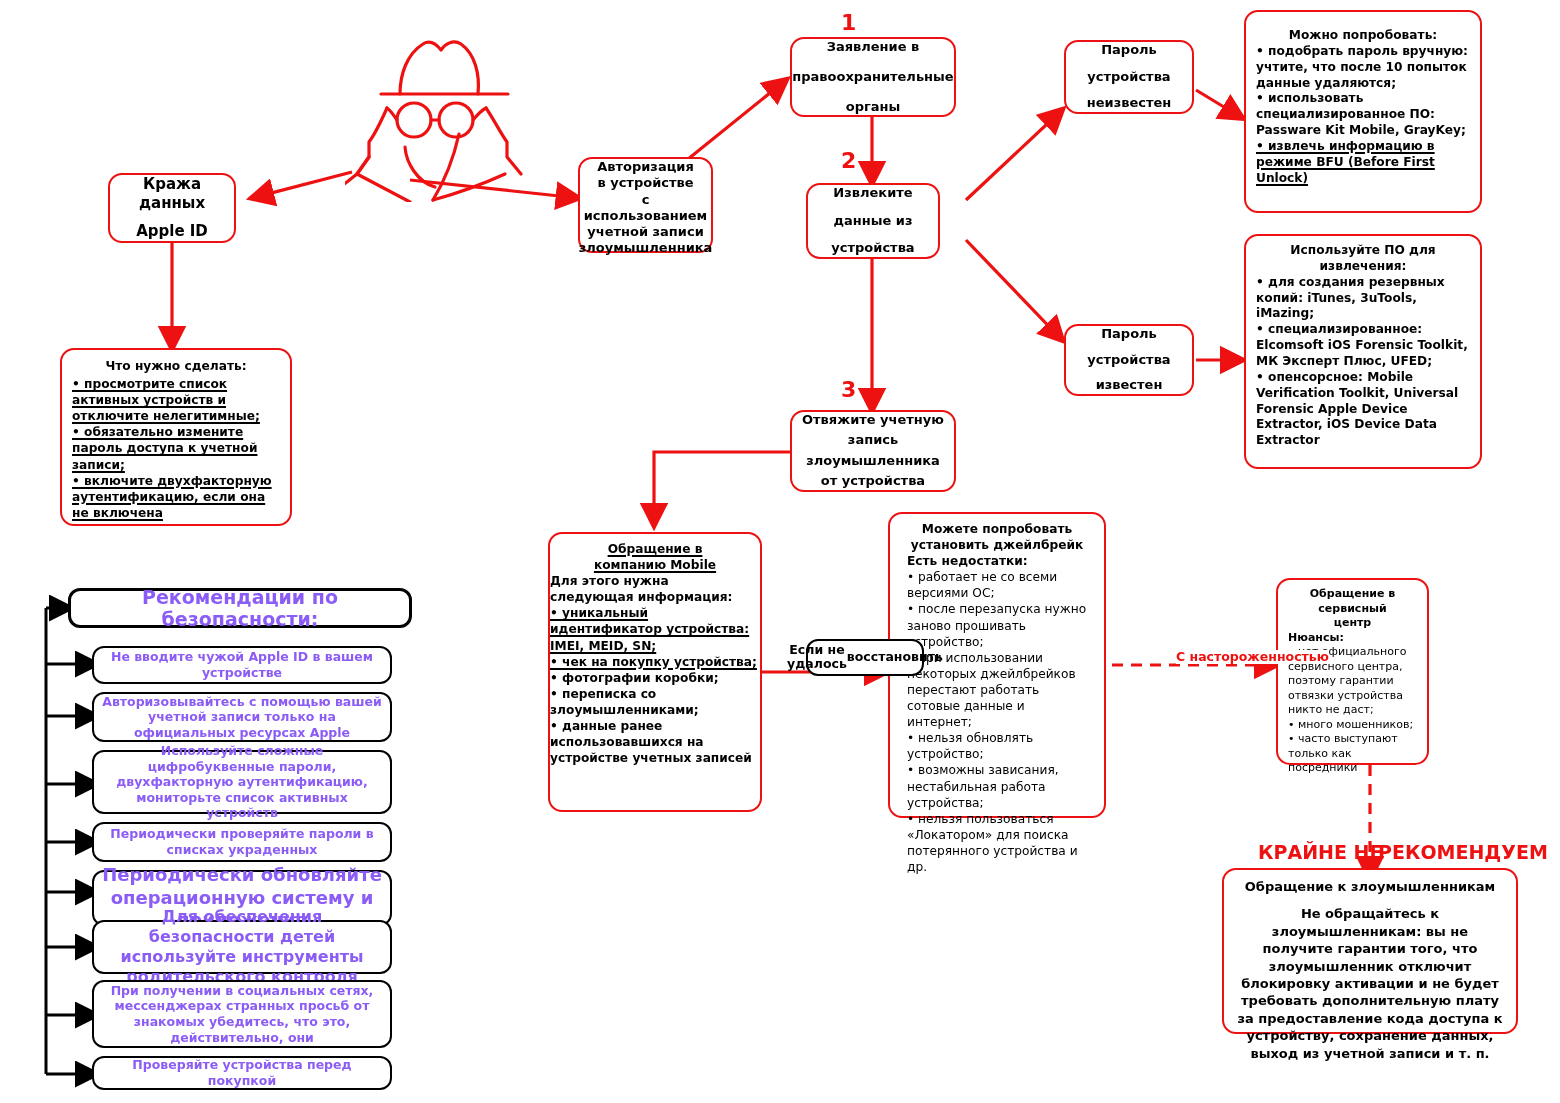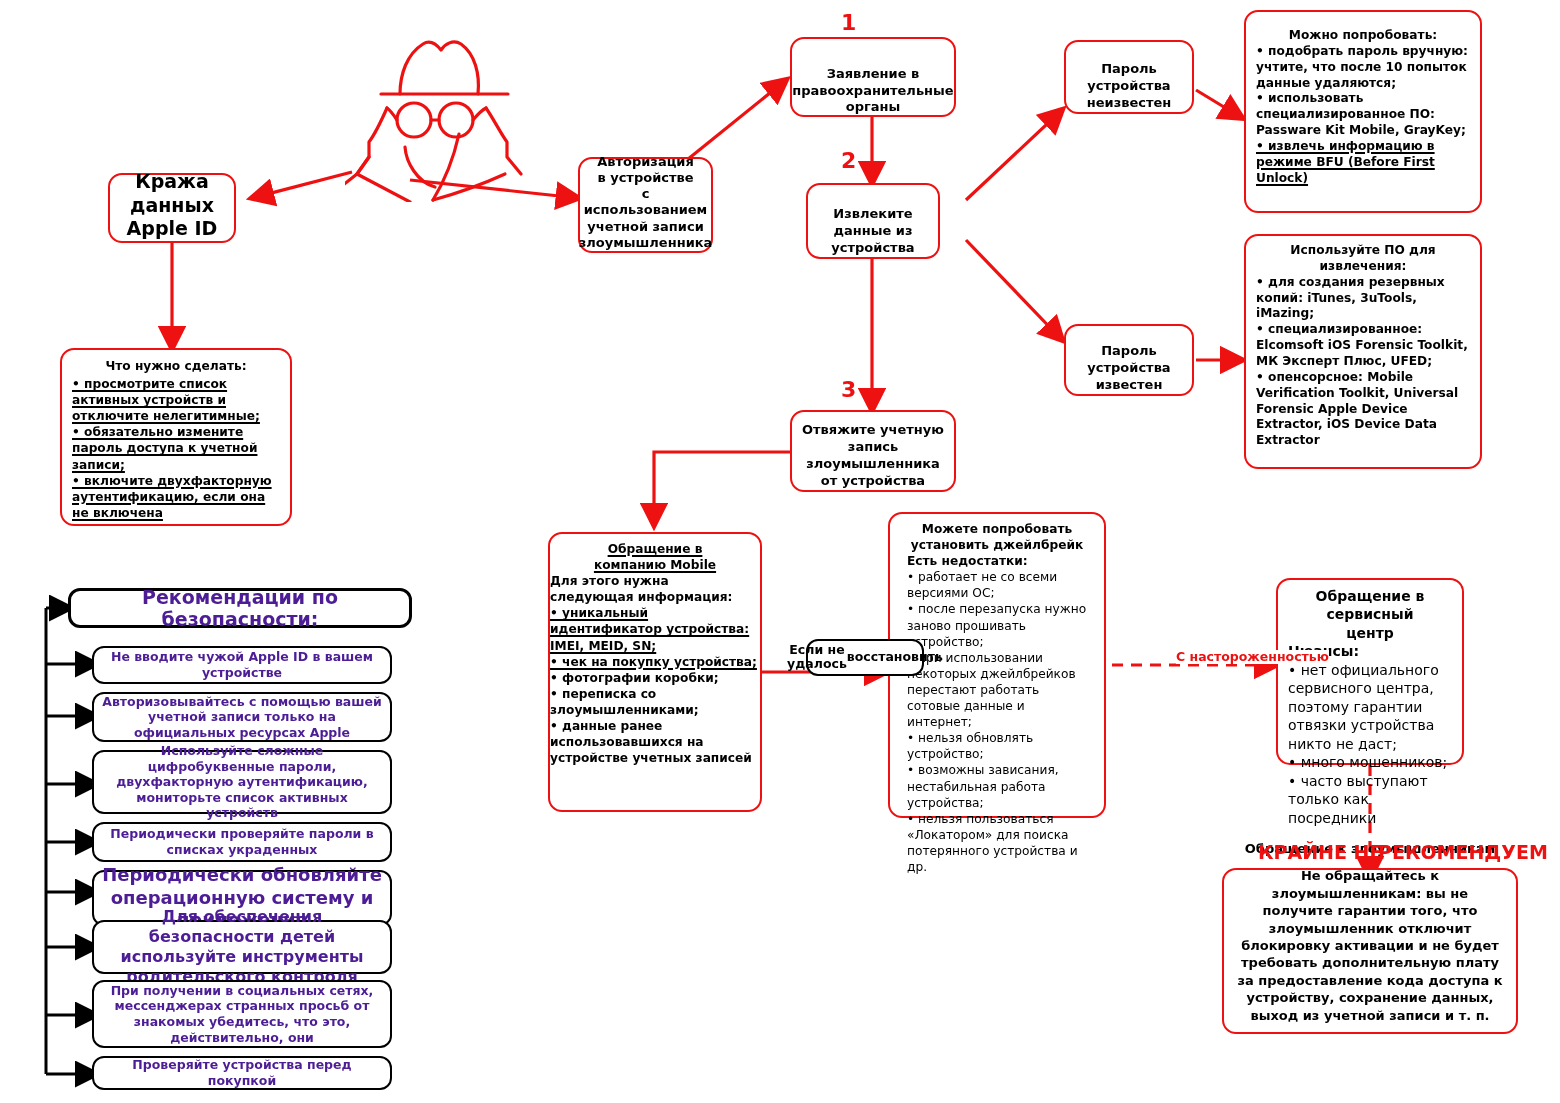--- a/index.html
+++ b/index.html
@@ -1,27 +1,27 @@
 <!DOCTYPE html>
 <html><head>
 <meta charset="utf-8">
 <style>
   html,body{margin:0;padding:0;background:#ffffff;}
   body{font-family:"DejaVu Sans","Liberation Sans",sans-serif;}
   #canvas{position:relative;width:1560px;height:1103px;background:#fff;overflow:hidden;}
 
   .node{position:absolute;box-sizing:border-box;border:2.5px solid #ee1111;border-radius:14px;
-        background:#fff;color:#000;display:flex;flex-direction:column;justify-content:flex-end;
+        background:#fff;color:#000;display:flex;flex-direction:column;justify-content:space-between;
         z-index:5;}
   .node.center{align-items:center;text-align:center;}
   .node .ttl{font-weight:bold;text-align:center;}
   .node .bd{font-weight:bold;}
 
   .blk{position:absolute;box-sizing:border-box;border:2.5px solid #000;border-radius:12px;
-       background:#fff;color:#4c1d95;display:flex;align-items:center;justify-content:center;
+       background:#fff;color:#8b5cf6;display:flex;align-items:center;justify-content:center;
        text-align:center;font-weight:bold;z-index:5;padding:2px 8px;}
 
   .u{text-decoration:underline;text-decoration-thickness:1.6px;text-underline-offset:1.5px;}
 
   .num{position:absolute;color:#ee1111;font-weight:bold;font-size:22px;z-index:6;}
   .elab{position:absolute;font-weight:bold;z-index:7;background:#fff;line-height:1.15;text-align:center;margin-left:38px;}
   .elab.red{color:#ee1111;}
   .elab.blk{color:#000;}
 
   .warn{position:absolute;color:#ee1111;font-weight:bold;font-size:19px;z-index:7;white-space:nowrap;}
@@ -104,21 +104,21 @@
       <path d="M46,947 L96,947" marker-end="url(#arb)"></path>
       <path d="M46,1015 L96,1015" marker-end="url(#arb)"></path>
       <path d="M46,1074 L96,1074" marker-end="url(#arb)"></path>
     </g>
   </svg>
 
   <div class="num" style="left:841px;top:10px">1</div>
   <div class="num" style="left:841px;top:148px">2</div>
   <div class="num" style="left:841px;top:377px">3</div>
 
-  <div class="node center" style="left:108px;top:173px;width:128px;height:70px;font-size:19px;line-height:1.25;font-weight:bold">
+  <div class="node center" style="left:108px;top:173px;width:128px;height:70px;font-size:15px;line-height:1.25;font-weight:bold">
     <div>Кража данных</div>
     <div>Apple ID</div>
   </div>
 
   <div class="node" style="left:60px;top:348px;width:232px;height:178px;padding:8px 10px;font-size:12.2px;line-height:1.32;justify-content:flex-start">
     <div class="ttl" style="margin-bottom:2px">Что нужно сделать:</div>
     <div class="bd u">• просмотрите список активных устройств и отключите нелегитимные;</div>
     <div class="bd u">• обязательно измените пароль доступа к учетной записи;</div>
     <div class="bd u">• включите двухфакторную аутентификацию, если она не включена</div>
   </div>
@@ -194,21 +194,21 @@
     <div class="ttl">установить джейлбрейк</div>
     <div class="bd">Есть недостатки:</div>
     <div>• работает не со всеми версиями ОС;</div>
     <div>• после перезапуска нужно заново прошивать устройство;</div>
     <div>• при использовании некоторых джейлбрейков перестают работать сотовые данные и интернет;</div>
     <div>• нельзя обновлять устройство;</div>
     <div>• возможны зависания, нестабильная работа устройства;</div>
     <div>• нельзя пользоваться «Локатором» для поиска потерянного устройства и др.</div>
   </div>
 
-  <div class="node" style="left:1276px;top:578px;width:188px;height:187px;padding:7px 10px;font-size:14px;line-height:1.32;justify-content:flex-start">
+  <div class="node" style="left:1276px;top:578px;width:153px;height:187px;padding:7px 10px;font-size:11px;line-height:1.32;justify-content:flex-start">
     <div class="ttl">Обращение в сервисный</div>
     <div class="ttl">центр</div>
     <div class="bd">Нюансы:</div>
     <div>• нет официального сервисного центра, поэтому гарантии отвязки устройства никто не даст;</div>
     <div>• много мошенников;</div>
     <div>• часто выступают только как посредники</div>
   </div>
 
   <div class="node center" style="left:1222px;top:868px;width:296px;height:166px;padding:8px 12px;font-size:13px;line-height:1.34">
     <div class="ttl" style="margin-bottom:10px">Обращение к злоумышленникам</div>

